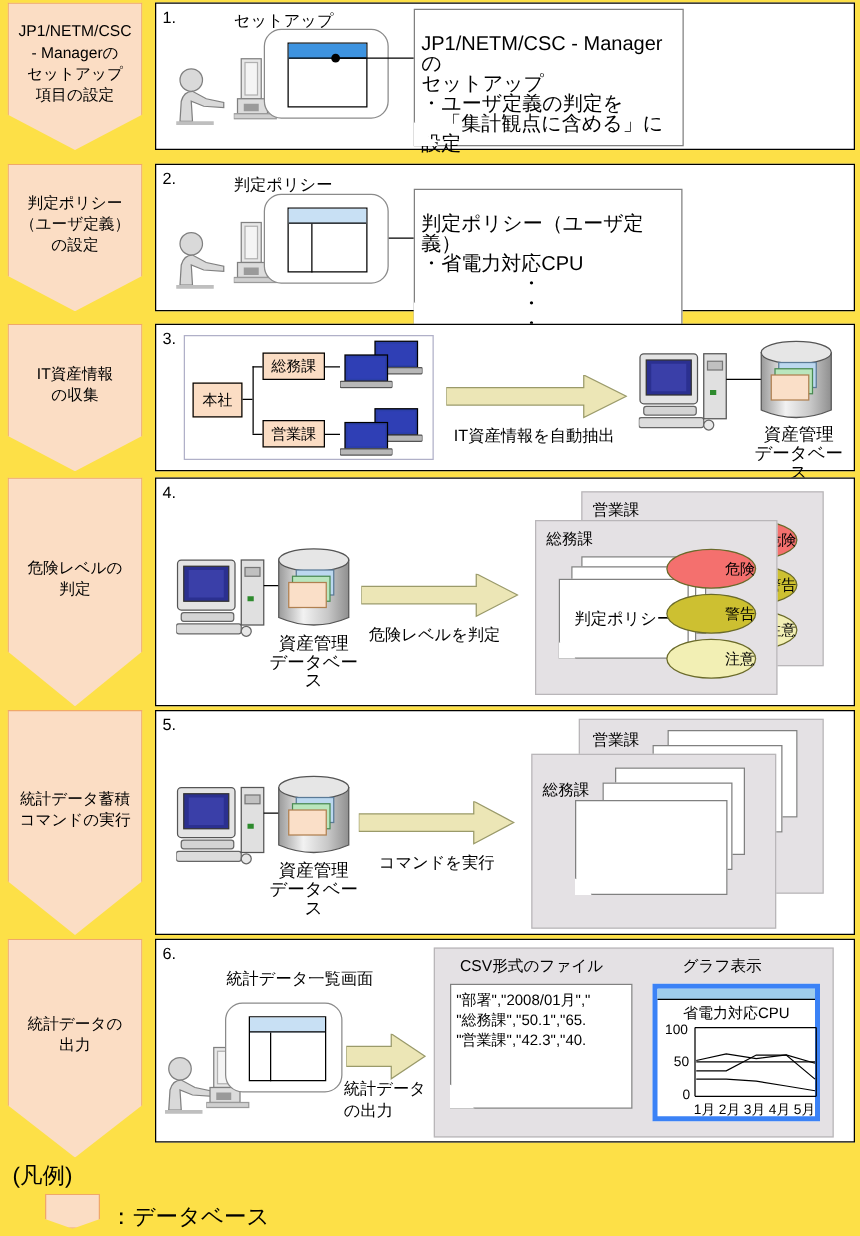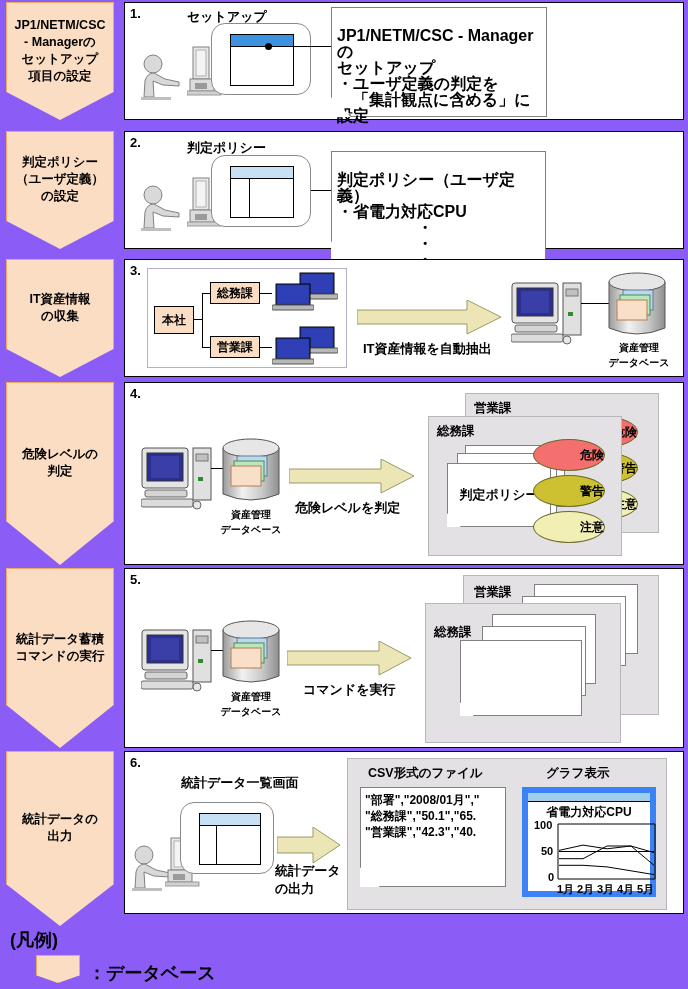--- a/index.html
+++ b/index.html
@@ -5,23 +5,22 @@
   * { box-sizing: border-box; }
   html, body {
     margin: 0; padding: 0;
     background: #ffffff;
     font-family: "Liberation Sans", "DejaVu Sans", sans-serif;
   }
   #page {
     position: relative;
     width: 688px;
     height: 989px;
-    background: #8b5cf6;
+    background: #fde047;
     overflow: hidden;
-    font-weight: bold;
   }
 
   
   .flow-arrow {
     position: absolute;
     left: 6px;
     width: 108px;
     color: #000;
     font-size: 12.5px;
     line-height: 17px;
@@ -76,21 +75,21 @@
     left: -1px; bottom: -1px;
     width: 20px; height: 20px;
     background: #fff;
     border-right: 1px solid #808080;
     border-top: 1px solid #808080;
     -webkit-clip-path: polygon(0 0, 100% 100%, 0 100%);
     clip-path: polygon(0 0, 100% 100%, 0 100%);
   }
 
   .cap { position: absolute; font-size: 13px; color: #000; white-space: nowrap; }
-  .cap-sm { position: absolute; font-size: 10px; color: #000; white-space: nowrap; line-height:15px; }
+  .cap-sm { position: absolute; font-size: 14px; color: #000; white-space: nowrap; line-height:15px; }
 
   
   .scr-frame {
     position: absolute;
     border: 1px solid #8a8a8a;
     border-radius: 14px;
     background: #fff;
   }
   .win {
     position: absolute;
@@ -118,21 +117,21 @@
   .doc-fold { position:absolute; left:-1px; bottom:-1px; width:14px; height:14px; background:#fff;
               border-right:1px solid #808080; border-top:1px solid #808080;
               -webkit-clip-path: polygon(0 0, 100% 100%, 0 100%); clip-path: polygon(0 0, 100% 100%, 0 100%);}
   .pill {
     position:absolute; border-radius:50%; border:1px solid #6a6a2a;
     display:flex; align-items:center; justify-content:flex-end;
     font-size:12px; color:#000;
   }
 
   
-  .chart-box { position:absolute; background:#fff; border:6px solid #3b82f6; }
+  .chart-box { position:absolute; background:#fff; border:4px solid #3b82f6; }
   .chart-hdr { position:absolute; left:0; top:0; right:0; height:9px; background:#9fcdec; border-bottom:1px solid #000;}
 
   
   .legend-label { position:absolute; font-size:18px; color:#000; }
   .legend-shape {
     position:absolute;
     background:#fbddc4;
     border:1px solid #f0a868;
     -webkit-clip-path: polygon(0 0, 100% 0, 100% 72%, 50% 100%, 0 72%);
     clip-path: polygon(0 0, 100% 0, 100% 72%, 50% 100%, 0 72%);

